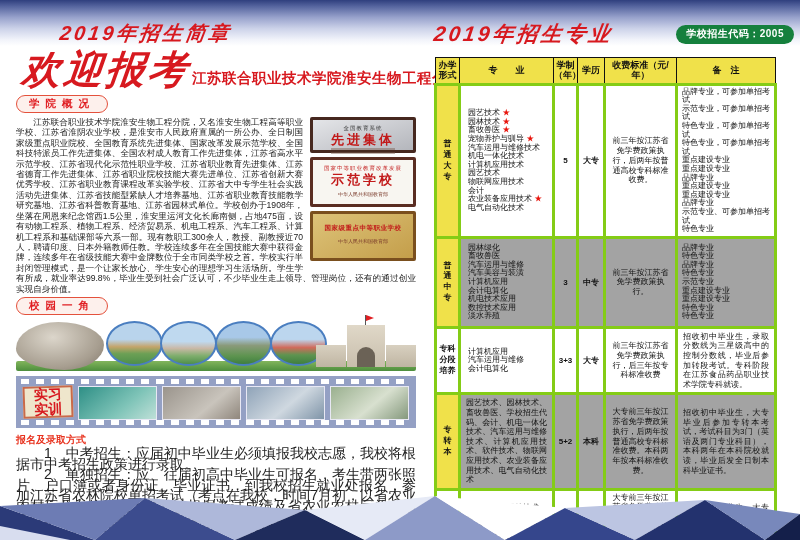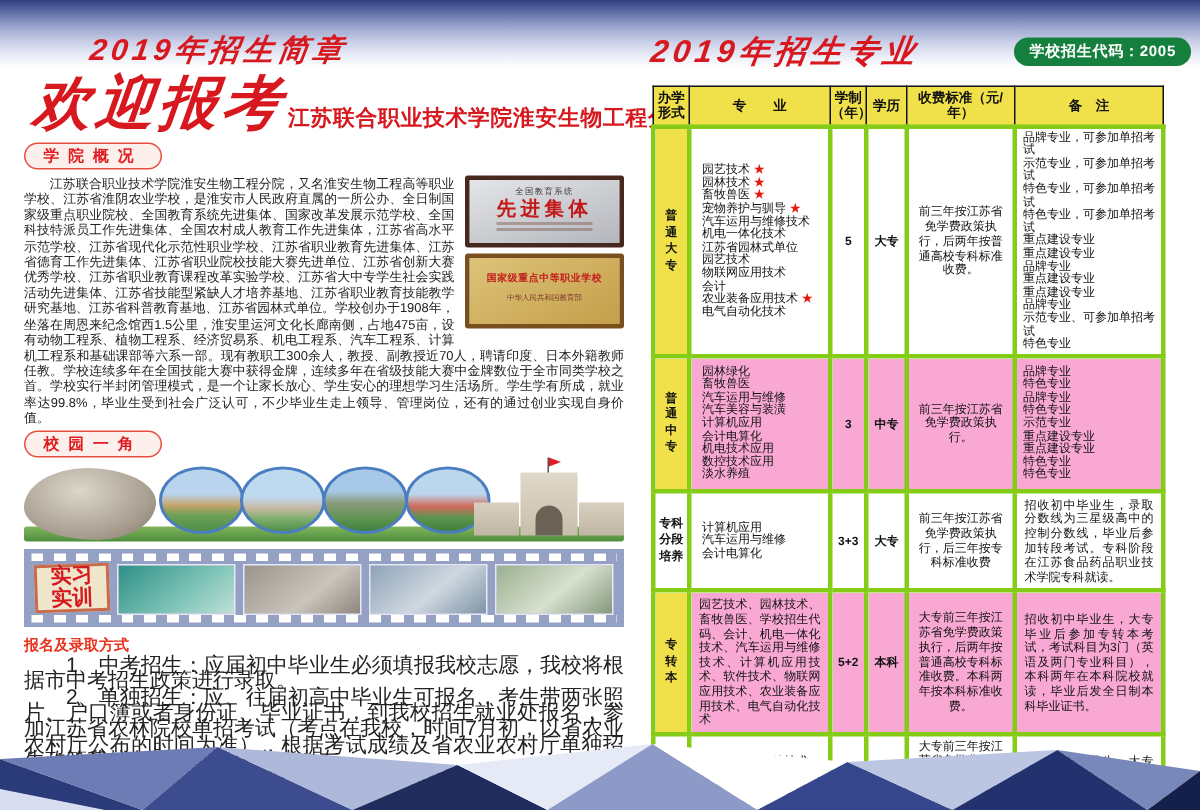--- a/index.html
+++ b/index.html
@@ -17,21 +17,21 @@
     color:#d7191f;letter-spacing:3px;line-height:.95;transform:skewX(-6deg);white-space:nowrap;}
   .school{margin-left:2px;}
   .school .l1{font-size:17px;font-weight:bold;color:#d7191f;letter-spacing:1.5px;white-space:nowrap;}
   .school .l2{font-size:14.5px;font-weight:bold;color:#d7191f;letter-spacing:.5px;white-space:nowrap;}
   .pill{display:inline-block;border:1.5px solid #e4513c;color:#e01e22;border-radius:12px;
     padding:1px 12px;font-size:10.5px;font-weight:bold;letter-spacing:6px;background:#fdf0ec;margin-top:3px;}
   .overview-wrap{margin-top:4px;font-size:8.6px;line-height:10.4px;text-align:justify;color:#222;}
   .overview-wrap p{margin:0;text-indent:2em;}
   .plaque-col{float:right;width:106px;margin:0 0 2px 7px;}
   .plaque{border:3px solid #46281f;border-radius:2px;margin-bottom:4px;text-align:center;padding:3px 2px;box-sizing:border-box;}
-  .plaque.silver{background:linear-gradient(160deg,#e4e5e8,#b4b6bc);height:48px;}
+  .plaque.silver{background:linear-gradient(160deg,#e4e5e8,#b4b6bc);height:36px;}
   .plaque.whitep{background:#f8f6f1;border-color:#5a2d22;height:50px;}
   .plaque.gold{background:linear-gradient(150deg,#ddc379,#c49e4a);border-color:#7a4f1e;height:50px;}
   .ptop{font-size:5.5px;color:#3a3a3a;letter-spacing:1px;}
   .ptop.red{color:#c21a1a;}
   .pmain{font-size:13px;color:#c21a1a;font-weight:bold;font-family:"DejaVu Serif",serif;letter-spacing:3px;margin-top:2px;}
   .parc{font-size:6.5px;color:#c21a1a;font-weight:bold;margin-top:6px;letter-spacing:.5px;}
   .pissuer{font-size:5px;color:#7a3a2a;margin-top:3px;}
   .pbar{height:2px;background:#7a5a4e;opacity:.45;margin:2px 16px 0;}
   
   .campus-strip{position:relative;height:52px;margin-top:4px;clear:both;}
@@ -78,21 +78,21 @@
     transform:skewX(-8deg);font-style:italic;}
   .badge{margin-left:auto;background:#15803d;color:#fff;border-radius:11px;padding:2.5px 10px;
     font-size:10px;font-weight:bold;letter-spacing:.5px;}
   table.majors{width:340px;margin:9px 0 0 10px;border-collapse:collapse;table-layout:fixed;
     border:1.5px solid #111;}
   table.majors th{background:#f0e14a;font-size:9px;font-weight:bold;border:1px solid #111;
     white-space:pre-line;line-height:1.15;padding:2px 0;color:#111;height:18px;}
   table.majors td{border:3px solid #84cc16;vertical-align:middle;font-size:8px;color:#111;overflow:hidden;}
   .cell-form{font-weight:bold;font-size:9px;text-align:center;line-height:1.35;background:#fff;}
   td.form-yellow{background:#f0e14a !important;}
-  tr.bg-blue td{background:#f9a8d4;}
+  tr.bg-blue td{background:#a3a3a3;}
   .cell-majors{padding:2px 3px 2px 7px;margin-left:32px;}
   .tline{line-height:8.6px;white-space:nowrap;}
   .cell-remark .tline{white-space:normal;line-height:8.6px;}
   td.flow{text-align:justify;line-height:9.6px;padding:3px 5px;}
   .cell-mid{text-align:center;font-size:9px;font-weight:bold;}
   .cell-fee{padding:2px 5px;text-align:center;line-height:9.8px;}
   .cell-remark{padding:2px 4px;}
   .star{color:#e8150d;font-size:8px;}
   tr.r1{height:106px;} tr.r2{height:90px;} tr.r3{height:50px;}
   tr.r4{height:68px;} tr.r5{height:46px;}
@@ -115,20 +115,25 @@
     </div>
 
     <div class="pill">学院概况</div>
     <div class="overview-wrap">
       <div class="plaque-col">
         <div class="plaque silver">
           <div class="ptop">全国教育系统</div>
           <div class="pmain">先进集体</div>
           <div class="pbar"></div>
           <div class="pbar"></div>
+        </div>
+        <div class="plaque whitep">
+          <div class="ptop red">国家中等职业教育改革发展</div>
+          <div class="pmain">示范学校</div>
+          <div class="pissuer">中华人民共和国教育部</div>
         </div>
         <div class="plaque gold">
           <div class="parc">国家级重点中等职业学校</div>
           <div class="pissuer">中华人民共和国教育部</div>
         </div>
       </div>
       <p>江苏联合职业技术学院淮安生物工程分院，又名淮安生物工程高等职业学校、江苏省淮阴农业学校，是淮安市人民政府直属的一所公办、全日制国家级重点职业院校、全国教育系统先进集体、国家改革发展示范学校、全国科技特派员工作先进集体、全国农村成人教育工作先进集体，江苏省高水平示范学校、江苏省现代化示范性职业学校、江苏省职业教育先进集体、江苏省德育工作先进集体、江苏省职业院校技能大赛先进单位、江苏省创新大赛优秀学校、江苏省职业教育课程改革实验学校、江苏省大中专学生社会实践活动先进集体、江苏省技能型紧缺人才培养基地、江苏省职业教育技能教学研究基地、江苏省科普教育基地、江苏省园林式单位。学校创办于1908年，坐落在周恩来纪念馆西1.5公里，淮安里运河文化长廊南侧，占地475亩，设有动物工程系、植物工程系、经济贸易系、机电工程系、汽车工程系、计算机工程系和基础课部等六系一部。现有教职工300余人，教授、副教授近70人，聘请印度、日本外籍教师任教。学校连续多年在全国技能大赛中获得金牌，连续多年在省级技能大赛中金牌数位于全市同类学校之首。学校实行半封闭管理模式，是一个让家长放心、学生安心的理想学习生活场所。学生学有所成，就业率达99.8%，毕业生受到社会广泛认可，不少毕业生走上领导、管理岗位，还有的通过创业实现自身价值。</p>
     </div>
 
     <div class="pill">校园一角</div>
@@ -201,21 +206,21 @@
       <tbody>
           <tr class="r1">
             <td class="cell-form form-yellow">普<br>通<br>大<br>专</td>
             <td class="cell-majors">
               <div class="tline"><span>园艺技术</span><span class="star"> ★</span></div>
               <div class="tline"><span>园林技术</span><span class="star"> ★</span></div>
               <div class="tline"><span>畜牧兽医</span><span class="star"> ★</span></div>
               <div class="tline"><span>宠物养护与驯导</span><span class="star"> ★</span></div>
               <div class="tline"><span>汽车运用与维修技术</span></div>
               <div class="tline"><span>机电一体化技术</span></div>
-              <div class="tline"><span>江苏省园林式单位</span></div>
+              <div class="tline"><span>计算机应用技术</span></div>
               <div class="tline"><span>园艺技术</span></div>
               <div class="tline"><span>物联网应用技术</span></div>
               <div class="tline"><span>会计</span></div>
               <div class="tline"><span>农业装备应用技术</span><span class="star"> ★</span></div>
               <div class="tline"><span>电气自动化技术</span></div>
             </td>
             <td class="cell-mid">5</td>
             <td class="cell-mid">大专</td>
             <td class="cell-fee">前三年按江苏省免学费政策执行，后两年按普通高校专科标准收费。</td>
             <td class="cell-remark">

